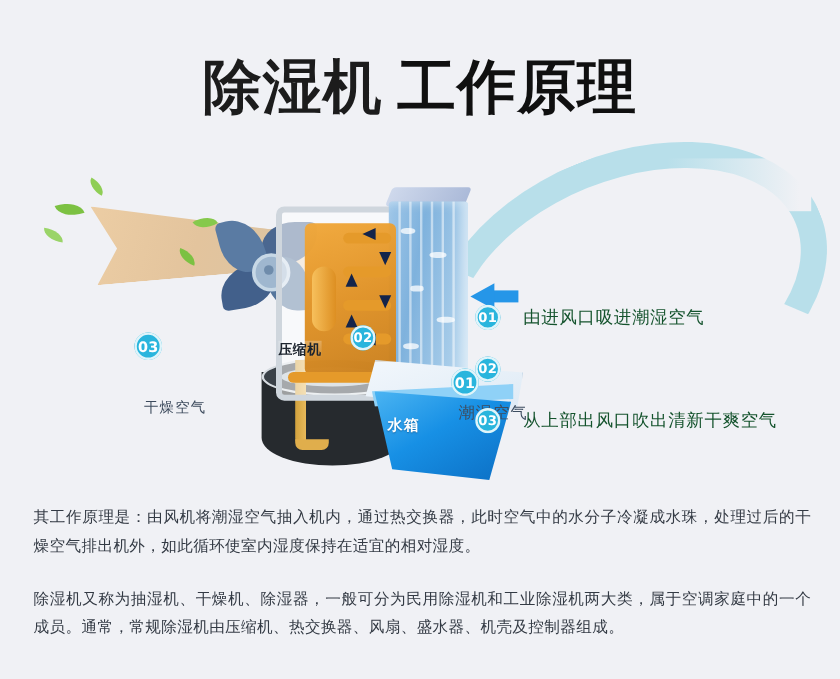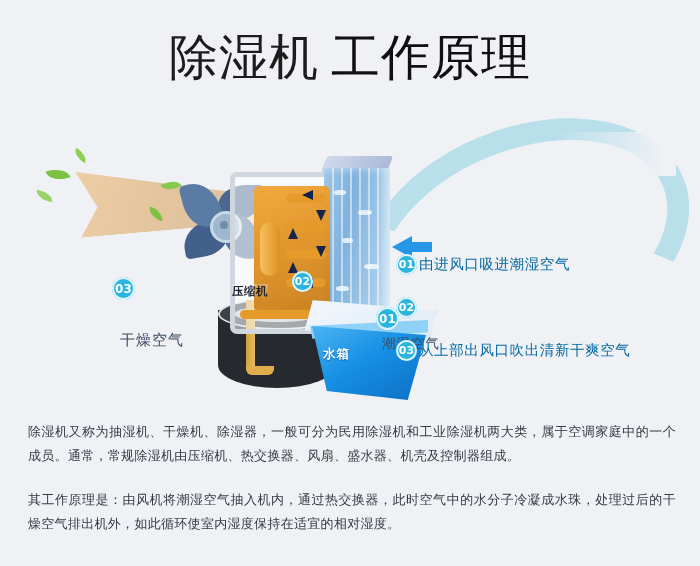--- a/index.html
+++ b/index.html
@@ -26,30 +26,31 @@
   .title-wrap {
     position: absolute;
     top: 33px;
     left: 0;
     width: 700px;
     text-align: center;
     white-space: nowrap;
   }
   .title-a, .title-b {
     font-size: 49px;
-    font-weight: 400;
+    font-weight: 700;
     color: #1c1c1c;
     letter-spacing: 1px;
     line-height: 1;
     display: inline-block;
     vertical-align: baseline;
   }
   .title-b {
     color: #101010;
     margin-left: 12px;
+    margin-top: 15px;
   }
 
   
   .diagram {
     position: absolute;
     top: 120px;
     left: 0;
     width: 700px;
     height: 280px;
   }
@@ -312,21 +313,21 @@
     font-weight: 700;
     line-height: 1;
     letter-spacing: .2px;
     box-shadow: 0 0 0 2px rgba(255,255,255,.85) inset;
   }
   .badge.big { width: 23px; height: 23px; font-size: 12px; }
 
   .lbl-03 { position: absolute; left: 112px; top: 157px; }
   .lbl-03-text {
     position: absolute; left: 120px; top: 211px;
-    font-size: 15px; color: #3c4a5c; letter-spacing: 1px;
+    font-size: 12px; color: #3c4a5c; letter-spacing: 1px;
     font-weight: 500;
   }
 
   .lbl-02 { position: absolute; left: 292px; top: 150px; }
   .callout {
     position: absolute; left: 318px; top: 148px;
     padding: 3px 8px 4px 8px;
     border: 1.6px solid #5f6a7a;
     border-radius: 9px;
     background: #f4f5f8;
@@ -382,23 +383,23 @@
     width: 285px;
   }
   .legend-row {
     display: flex;
     align-items: center;
     height: 22px;
     margin-bottom: 21px;
   }
   .legend-row:last-child { margin-bottom: 0; }
   .legend-text {
-    margin-left: 2px;
+    margin-left: 19px;
     font-size: 14.5px;
-    color: #0369a1;
+    color: #14532d;
     letter-spacing: .6px;
     white-space: nowrap;
   }
 
   
   .body-copy {
     position: absolute;
     left: 28px;
     top: 420px;
     width: 648px;
@@ -520,17 +521,17 @@
     <div class="legend-row">
       <span class="badge">02</span>
     </div>
     <div class="legend-row">
       <span class="badge">03</span>
       <span class="legend-text">从上部出风口吹出清新干爽空气</span>
     </div>
   </div>
 
   <div class="body-copy">
+    <p class="para">其工作原理是：由风机将潮湿空气抽入机内，通过热交换器，此时空气中的水分子冷凝成水珠，处理过后的干燥空气排出机外，如此循环使室内湿度保持在适宜的相对湿度。</p>
     <p class="para">除湿机又称为抽湿机、干燥机、除湿器，一般可分为民用除湿机和工业除湿机两大类，属于空调家庭中的一个成员。通常，常规除湿机由压缩机、热交换器、风扇、盛水器、机壳及控制器组成。</p>
-    <p class="para">其工作原理是：由风机将潮湿空气抽入机内，通过热交换器，此时空气中的水分子冷凝成水珠，处理过后的干燥空气排出机外，如此循环使室内湿度保持在适宜的相对湿度。</p>
   </div>
 
 </div>
 
 </body></html>

